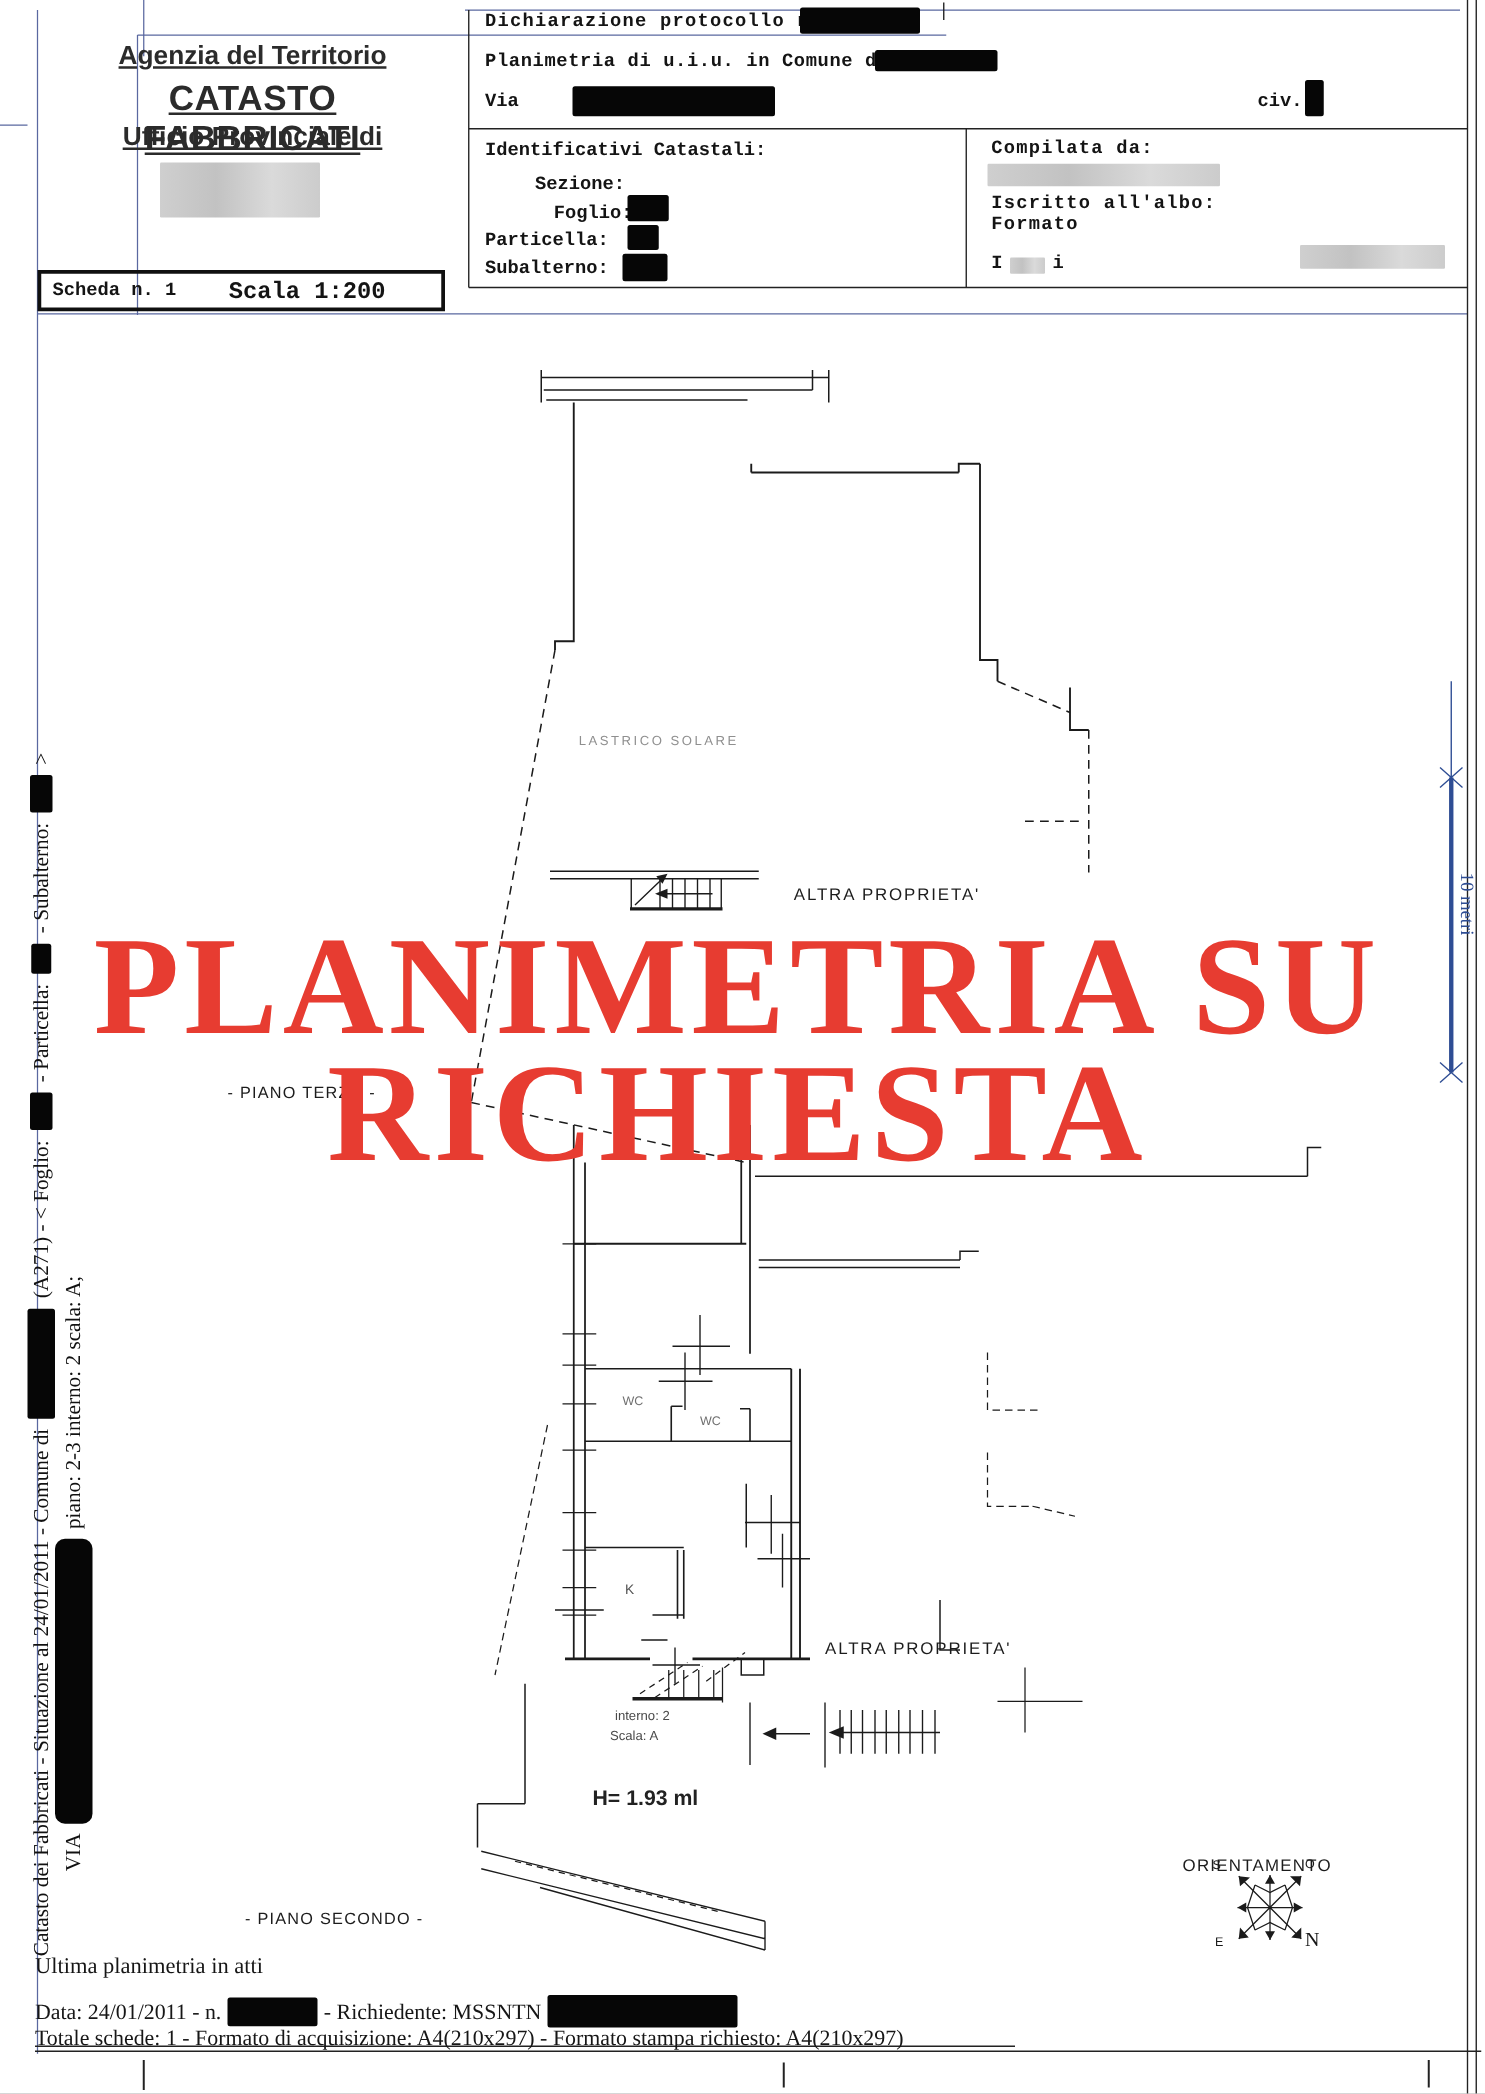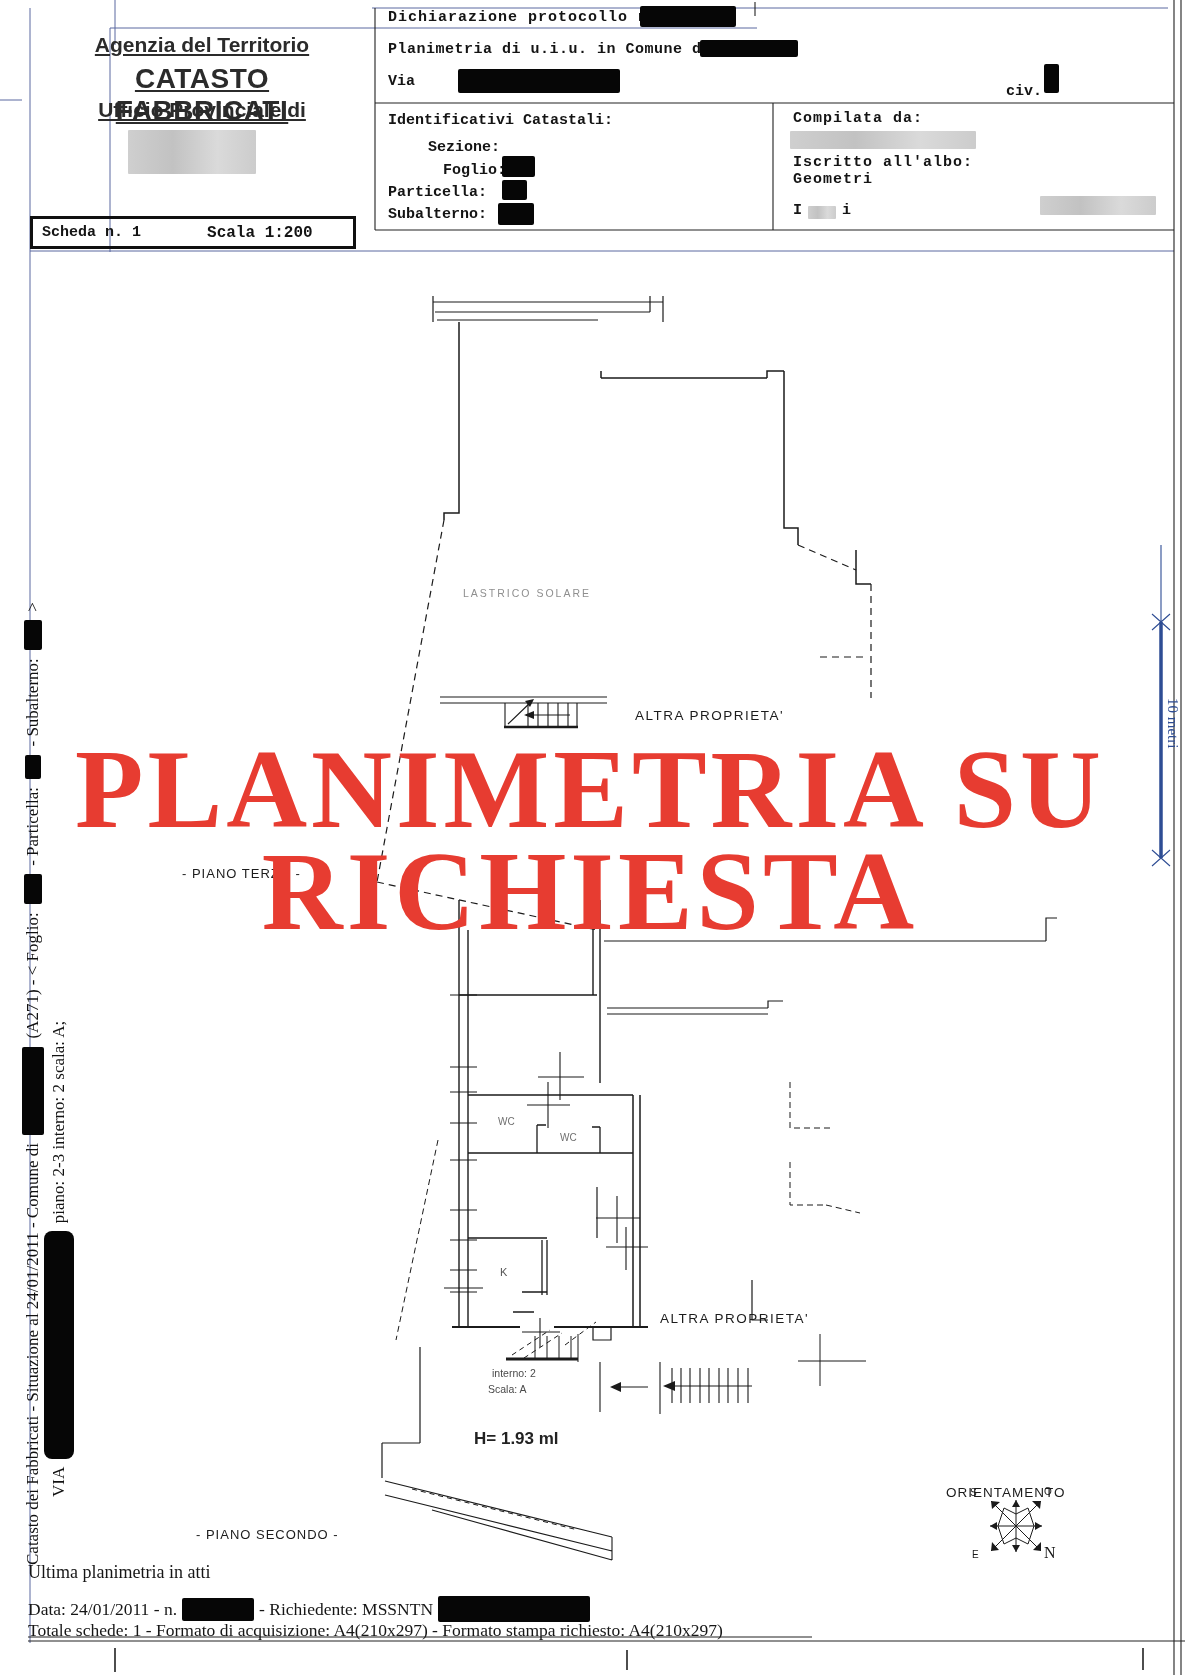--- a/index.html
+++ b/index.html
@@ -105,44 +105,44 @@
   <div class="abs blur" style="left:128px;top:130px;width:128px;height:44px;"></div>
 
   <div class="abs mono" style="left:388px;top:9px;font-size:15px;letter-spacing:1px;">Dichiarazione protocollo n.</div>
   <div class="abs redact" style="left:640px;top:6px;width:96px;height:21px;"></div>
 
   <div class="abs mono" style="left:388px;top:41px;font-size:15px;letter-spacing:0.5px;">Planimetria di u.i.u. in Comune di</div>
   <div class="abs redact" style="left:700px;top:40px;width:98px;height:17px;"></div>
 
   <div class="abs mono" style="left:388px;top:73px;font-size:15px;">Via</div>
   <div class="abs redact" style="left:458px;top:69px;width:162px;height:24px;"></div>
-  <div class="abs mono" style="left:1006px;top:73px;font-size:15px;margin-top:10px;">civ.</div>
+  <div class="abs mono" style="left:1006px;top:73px;font-size:15px;">civ.</div>
   <div class="abs redact" style="left:1044px;top:64px;width:15px;height:29px;"></div>
 
   <div class="abs mono" style="left:388px;top:112px;font-size:15px;">Identificativi Catastali:</div>
   <div class="abs mono" style="left:428px;top:139px;font-size:15px;">Sezione:</div>
   <div class="abs mono" style="left:443px;top:162px;font-size:15px;">Foglio:</div>
   <div class="abs redact" style="left:502px;top:156px;width:33px;height:21px;"></div>
   <div class="abs mono" style="left:388px;top:184px;font-size:15px;">Particella:</div>
   <div class="abs redact" style="left:502px;top:180px;width:25px;height:20px;"></div>
   <div class="abs mono" style="left:388px;top:206px;font-size:15px;font-family:Liberation Mono, monospace;">Subalterno:</div>
   <div class="abs redact" style="left:498px;top:203px;width:36px;height:22px;"></div>
 
   <div class="abs mono" style="left:793px;top:110px;font-size:15px;letter-spacing:1px;">Compilata da:</div>
   <div class="abs blur" style="left:790px;top:131px;width:186px;height:18px;"></div>
   <div class="abs mono" style="left:793px;top:154px;font-size:15px;letter-spacing:1px;">Iscritto all'albo:</div>
-  <div class="abs mono" style="left:793px;top:171px;font-size:15px;letter-spacing:1px;">Geometri</div>
+  <div class="abs mono" style="left:793px;top:171px;font-size:15px;letter-spacing:1px;">Formato</div>
   <div class="abs mono" style="left:793px;top:202px;font-size:15px;">I</div>
   <div class="abs blur" style="left:808px;top:206px;width:28px;height:13px;"></div>
   <div class="abs mono" style="left:842px;top:202px;font-size:15px;">i</div>
   <div class="abs blur" style="left:1040px;top:196px;width:116px;height:19px;"></div>
 
   <div class="abs schedabox">
     <span class="mono" style="font-size:15px;margin-left:9px;font-family:Liberation Mono, monospace;">Scheda n. 1</span>
-    <span class="mono" style="font-size:16px;margin-left:66px;text-align:right;">Scala 1:200</span>
+    <span class="mono" style="font-size:19px;margin-left:42px;text-align:right;">Scala 1:200</span>
   </div>
 
   <div class="abs stamp" style="color:#e73c31;">
     <div>PLANIMETRIA SU</div>
     <div>RICHIESTA</div>
   </div>
 
   <div class="abs planlbl" style="left:463px;top:563px;font-size:10.5px;letter-spacing:2px;color:#8f8f8f;">LASTRICO SOLARE</div>
   <div class="abs planlbl" style="left:635px;top:684px;font-size:13.5px;">ALTRA PROPRIETA'</div>
   <div class="abs planlbl" style="left:660px;top:1287px;font-size:13.5px;">ALTRA PROPRIETA'</div>

